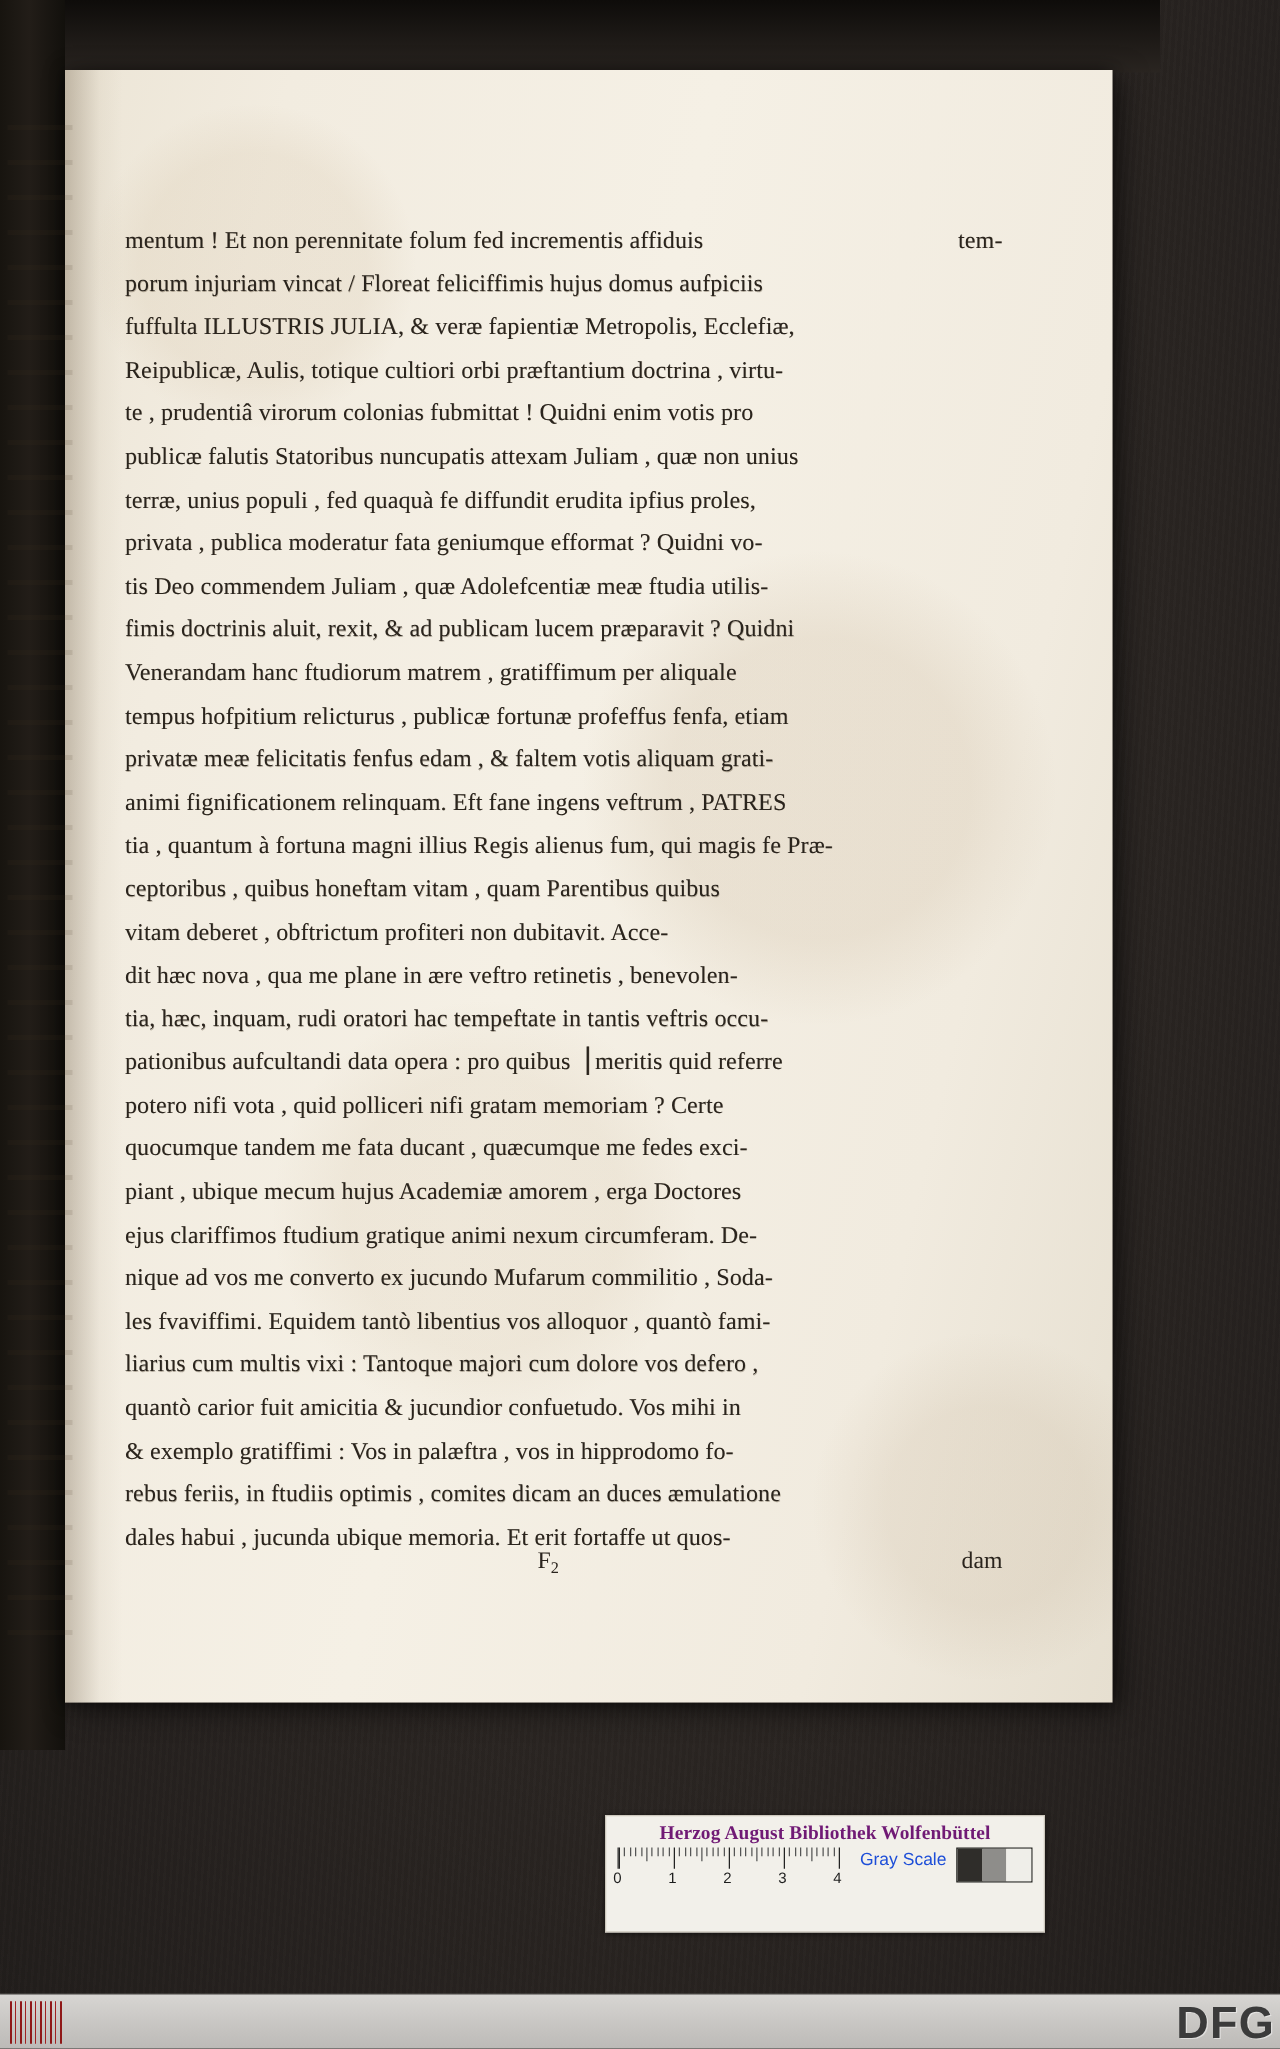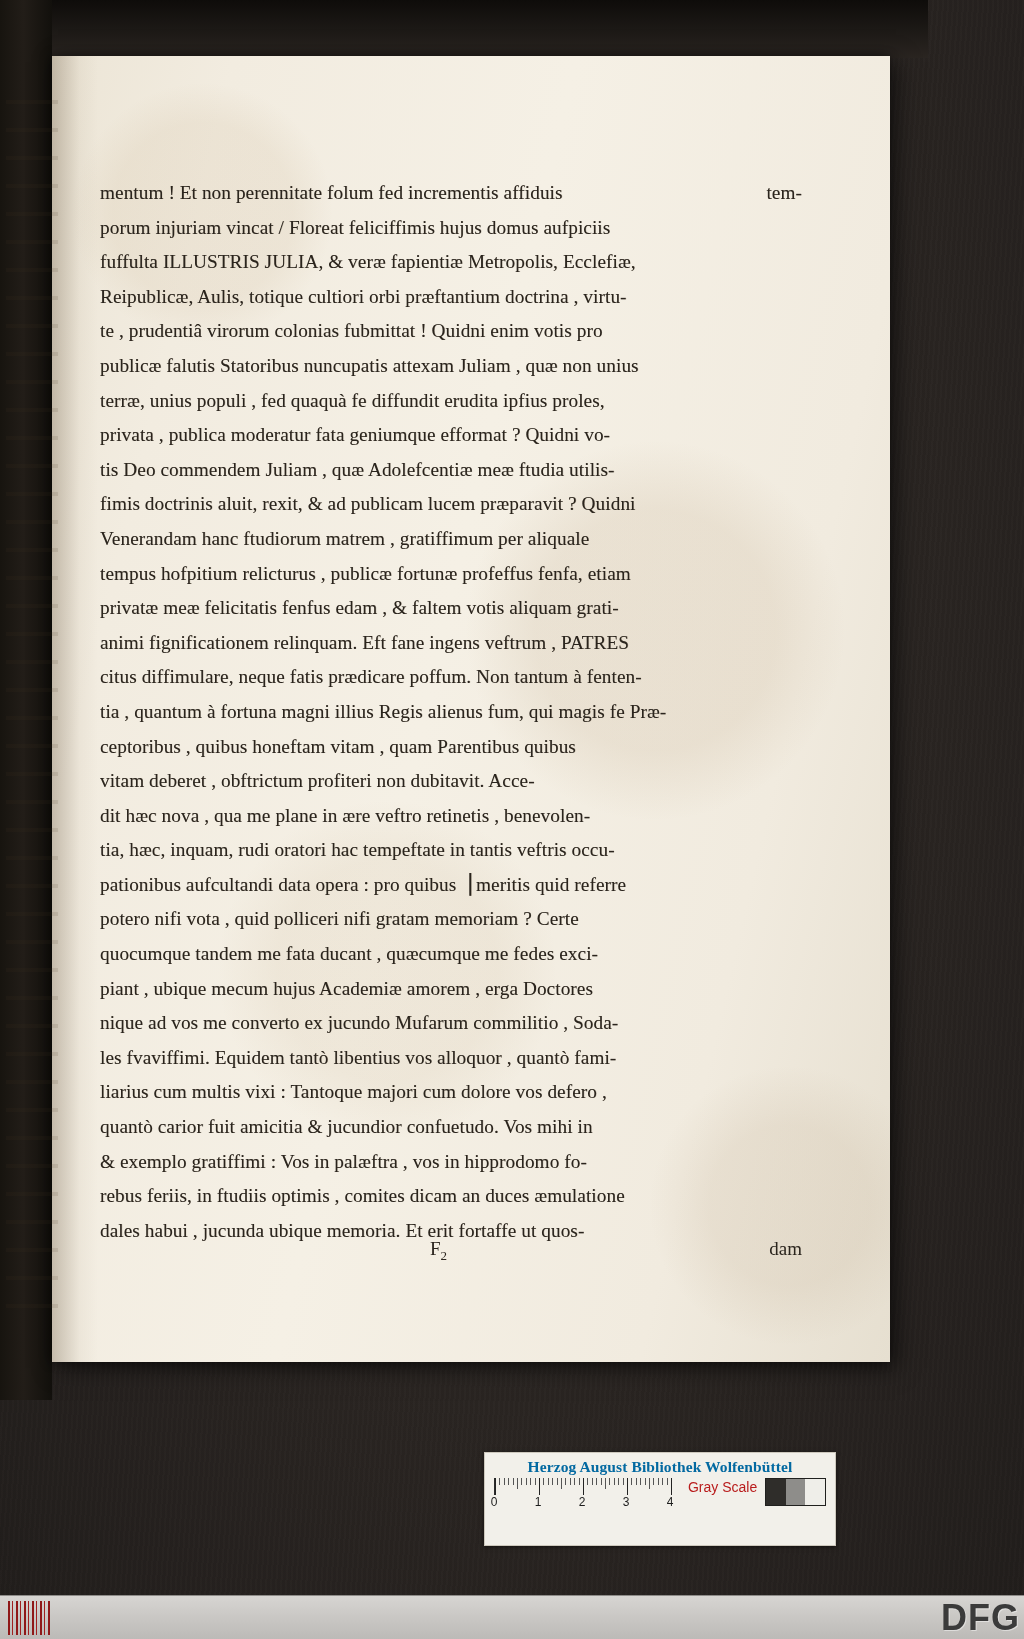--- a/index.html
+++ b/index.html
@@ -136,21 +136,21 @@
     background:#f2f0ea;
     border: 1px solid #cdc8bd;
     box-shadow: 0 1px 4px rgba(0,0,0,.5);
     box-sizing: border-box;
     padding: 5px 9px 0 9px;
   }
   .target-title {
     font-family:"Liberation Serif", serif;
     font-weight:700;
     font-size: 15.5px;
-    color:#0369a1;
+    color:#701a75;
     text-align:center;
     letter-spacing:.1px;
     margin-bottom: 2px;
   }
   .target-row {
     display:flex;
     align-items:flex-start;
     gap:8px;
   }
   .ruler {
@@ -176,21 +176,21 @@
     color:#1d1d1d;
   }
   .ruler-nums span {
     position:absolute;
     top:0;
     transform: translateX(-50%);
   }
   .grayscale-label {
     font-family:"Liberation Sans", sans-serif;
     font-size: 14px;
-    color:#b91c1c;
+    color:#1d4ed8;
     padding-top: 1px;
     white-space:nowrap;
   }
   .gray-swatches {
     display:flex;
     border:1px solid #20201e;
     height: 26px;
     width: 62px;
   }
   .gray-swatches i { display:block; flex:1; }
@@ -257,30 +257,30 @@
       <div class="line">te , prudentiâ virorum colonias fubmittat  !   Quidni enim votis pro</div>
       <div class="line">publicæ falutis Statoribus nuncupatis attexam Juliam ,  quæ non unius</div>
       <div class="line">terræ, unius  populi ,  fed quaquà fe diffundit  erudita  ipfius  proles,</div>
       <div class="line">privata ,  publica moderatur fata geniumque efformat ?  Quidni vo-</div>
       <div class="line">tis Deo commendem  Juliam ,  quæ Adolefcentiæ meæ ftudia utilis-</div>
       <div class="line">fimis doctrinis aluit, rexit, &amp; ad publicam lucem præparavit ?  Quidni</div>
       <div class="line">Venerandam  hanc  ftudiorum  matrem ,  gratiffimum  per  aliquale</div>
       <div class="line">tempus hofpitium relicturus ,  publicæ fortunæ profeffus fenfa, etiam</div>
       <div class="line">privatæ meæ felicitatis fenfus edam  ,  &amp; faltem  votis aliquam grati-</div>
       <div class="line">animi fignificationem relinquam.    Eft fane ingens veftrum , PATRES</div>
-      <div class="line">citus diffimulare, neque fatis prædicare poffum.    Non tantum à fenten-</div>
       <div class="line">tia , quantum à fortuna magni illius Regis alienus fum, qui magis fe Præ-</div>
       <div class="line">ceptoribus ,  quibus  honeftam  vitam ,  quam Parentibus quibus</div>
       <div class="line">vitam deberet ,  obftrictum  profiteri  non  dubitavit.    Acce-</div>
       <div class="line">dit hæc nova ,  qua me plane in ære veftro retinetis ,  benevolen-</div>
       <div class="line">tia, hæc, inquam, rudi oratori hac tempeftate  in tantis veftris occu-</div>
       <div class="line">pationibus aufcultandi data opera :  pro quibus▕ meritis  quid  referre</div>
       <div class="line">potero nifi vota ,  quid polliceri nifi gratam  memoriam  ?   Certe</div>
       <div class="line">quocumque tandem me fata ducant ,  quæcumque me fedes exci-</div>
       <div class="line">piant ,  ubique mecum  hujus  Academiæ amorem ,  erga Doctores</div>
+      <div class="line">ejus clariffimos ftudium gratique animi  nexum circumferam.     De-</div>
       <div class="line">nique ad vos me converto ex jucundo Mufarum commilitio ,  Soda-</div>
       <div class="line">les fvaviffimi.  Equidem tantò libentius vos alloquor ,  quantò fami-</div>
       <div class="line">liarius cum multis vixi  :  Tantoque majori cum  dolore vos defero ,</div>
       <div class="line">quantò carior fuit amicitia  &amp;  jucundior confuetudo.   Vos mihi in</div>
       <div class="line">&amp; exemplo gratiffimi :  Vos in palæftra ,  vos in hipprodomo fo-</div>
       <div class="line">rebus feriis, in ftudiis optimis , comites dicam an duces æmulatione</div>
       <div class="line">dales habui ,  jucunda  ubique  memoria.     Et erit fortaffe ut quos-</div>
     </div>
 
   <div class="folio-row">

